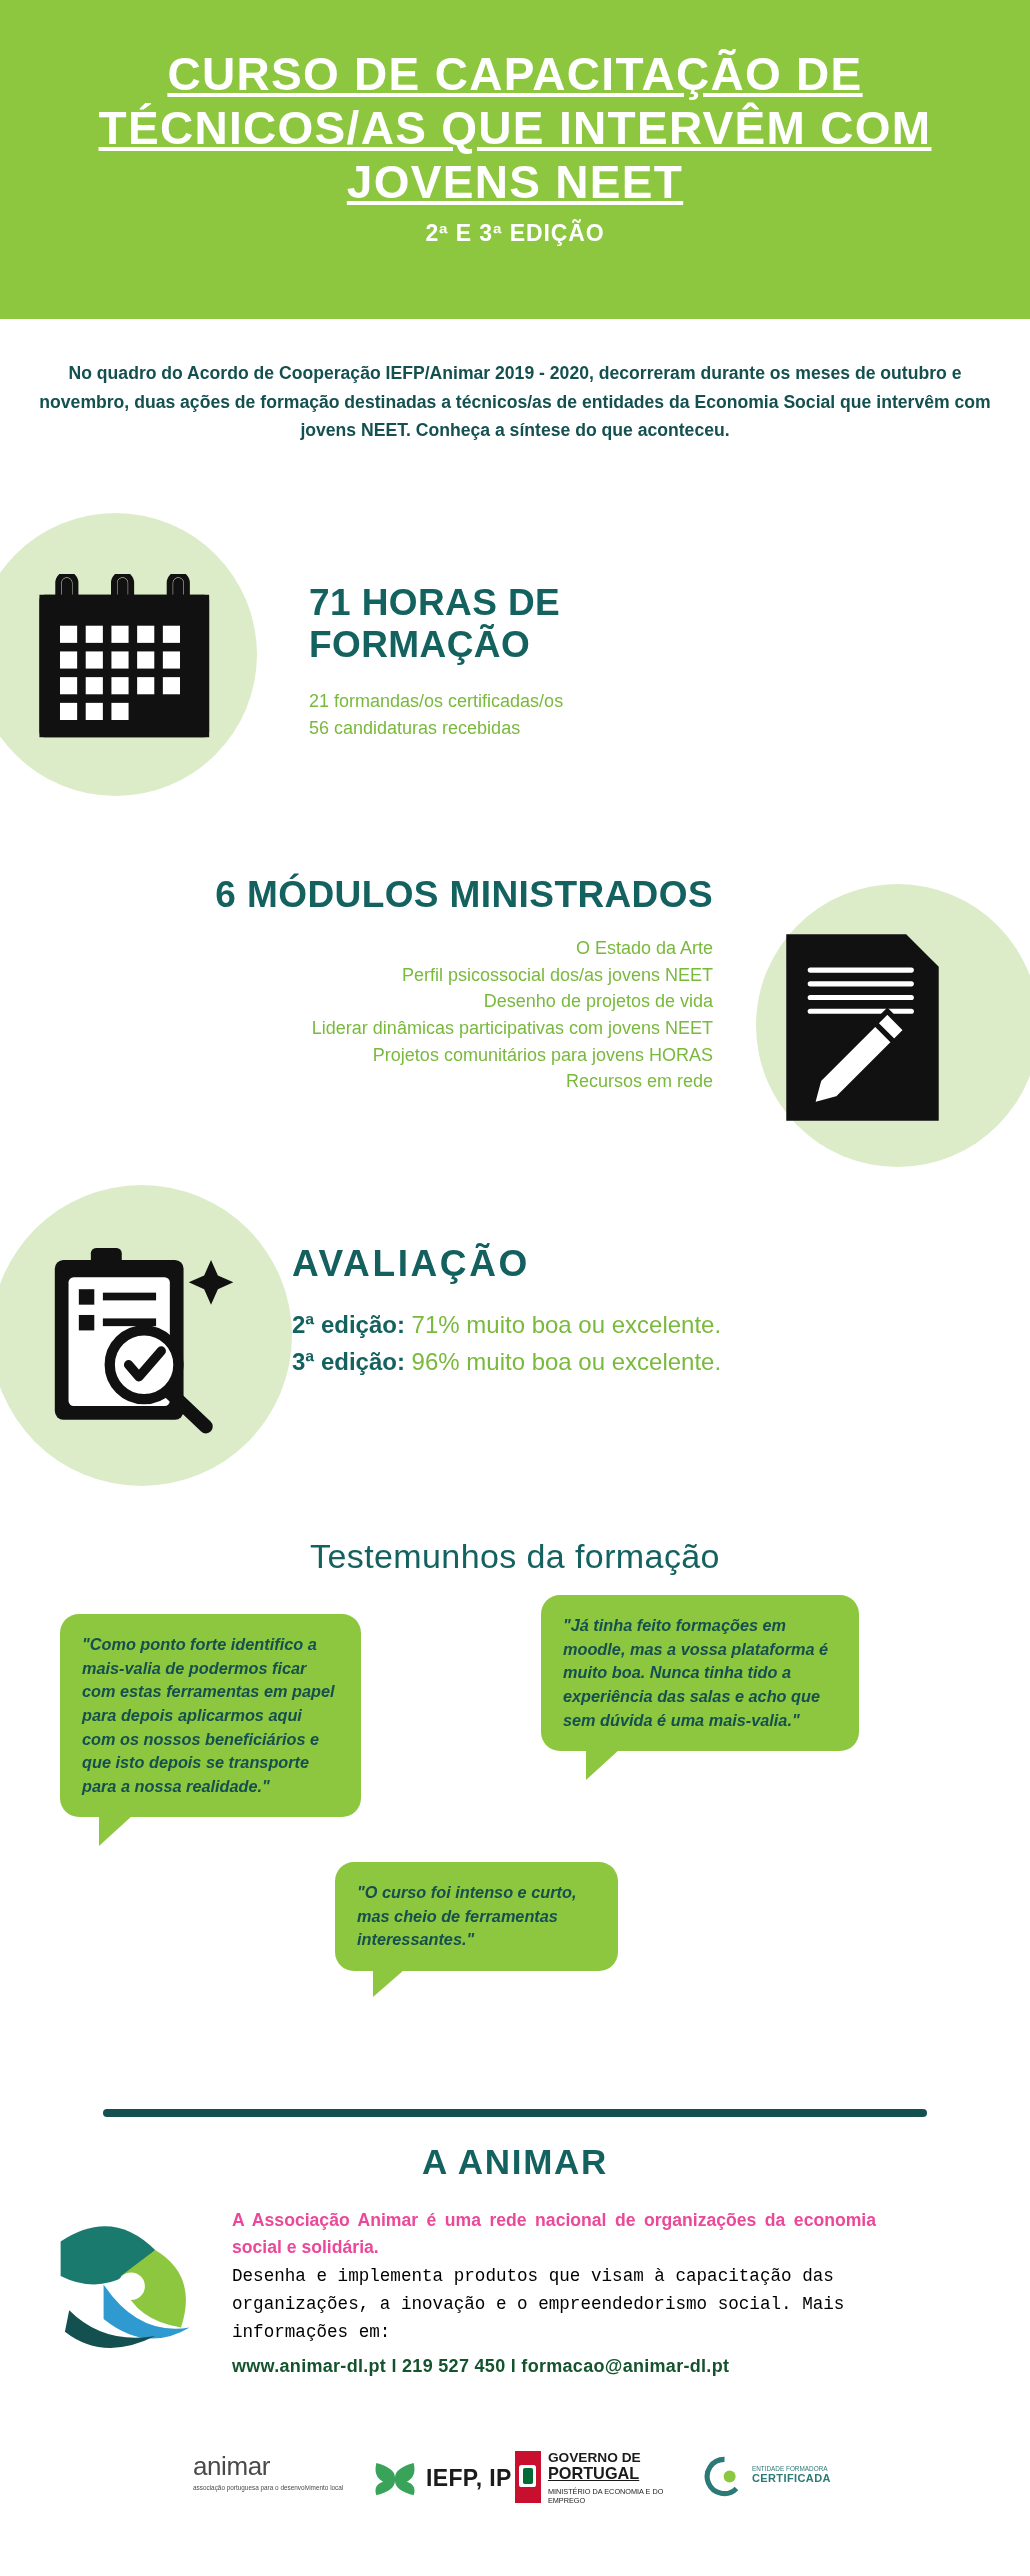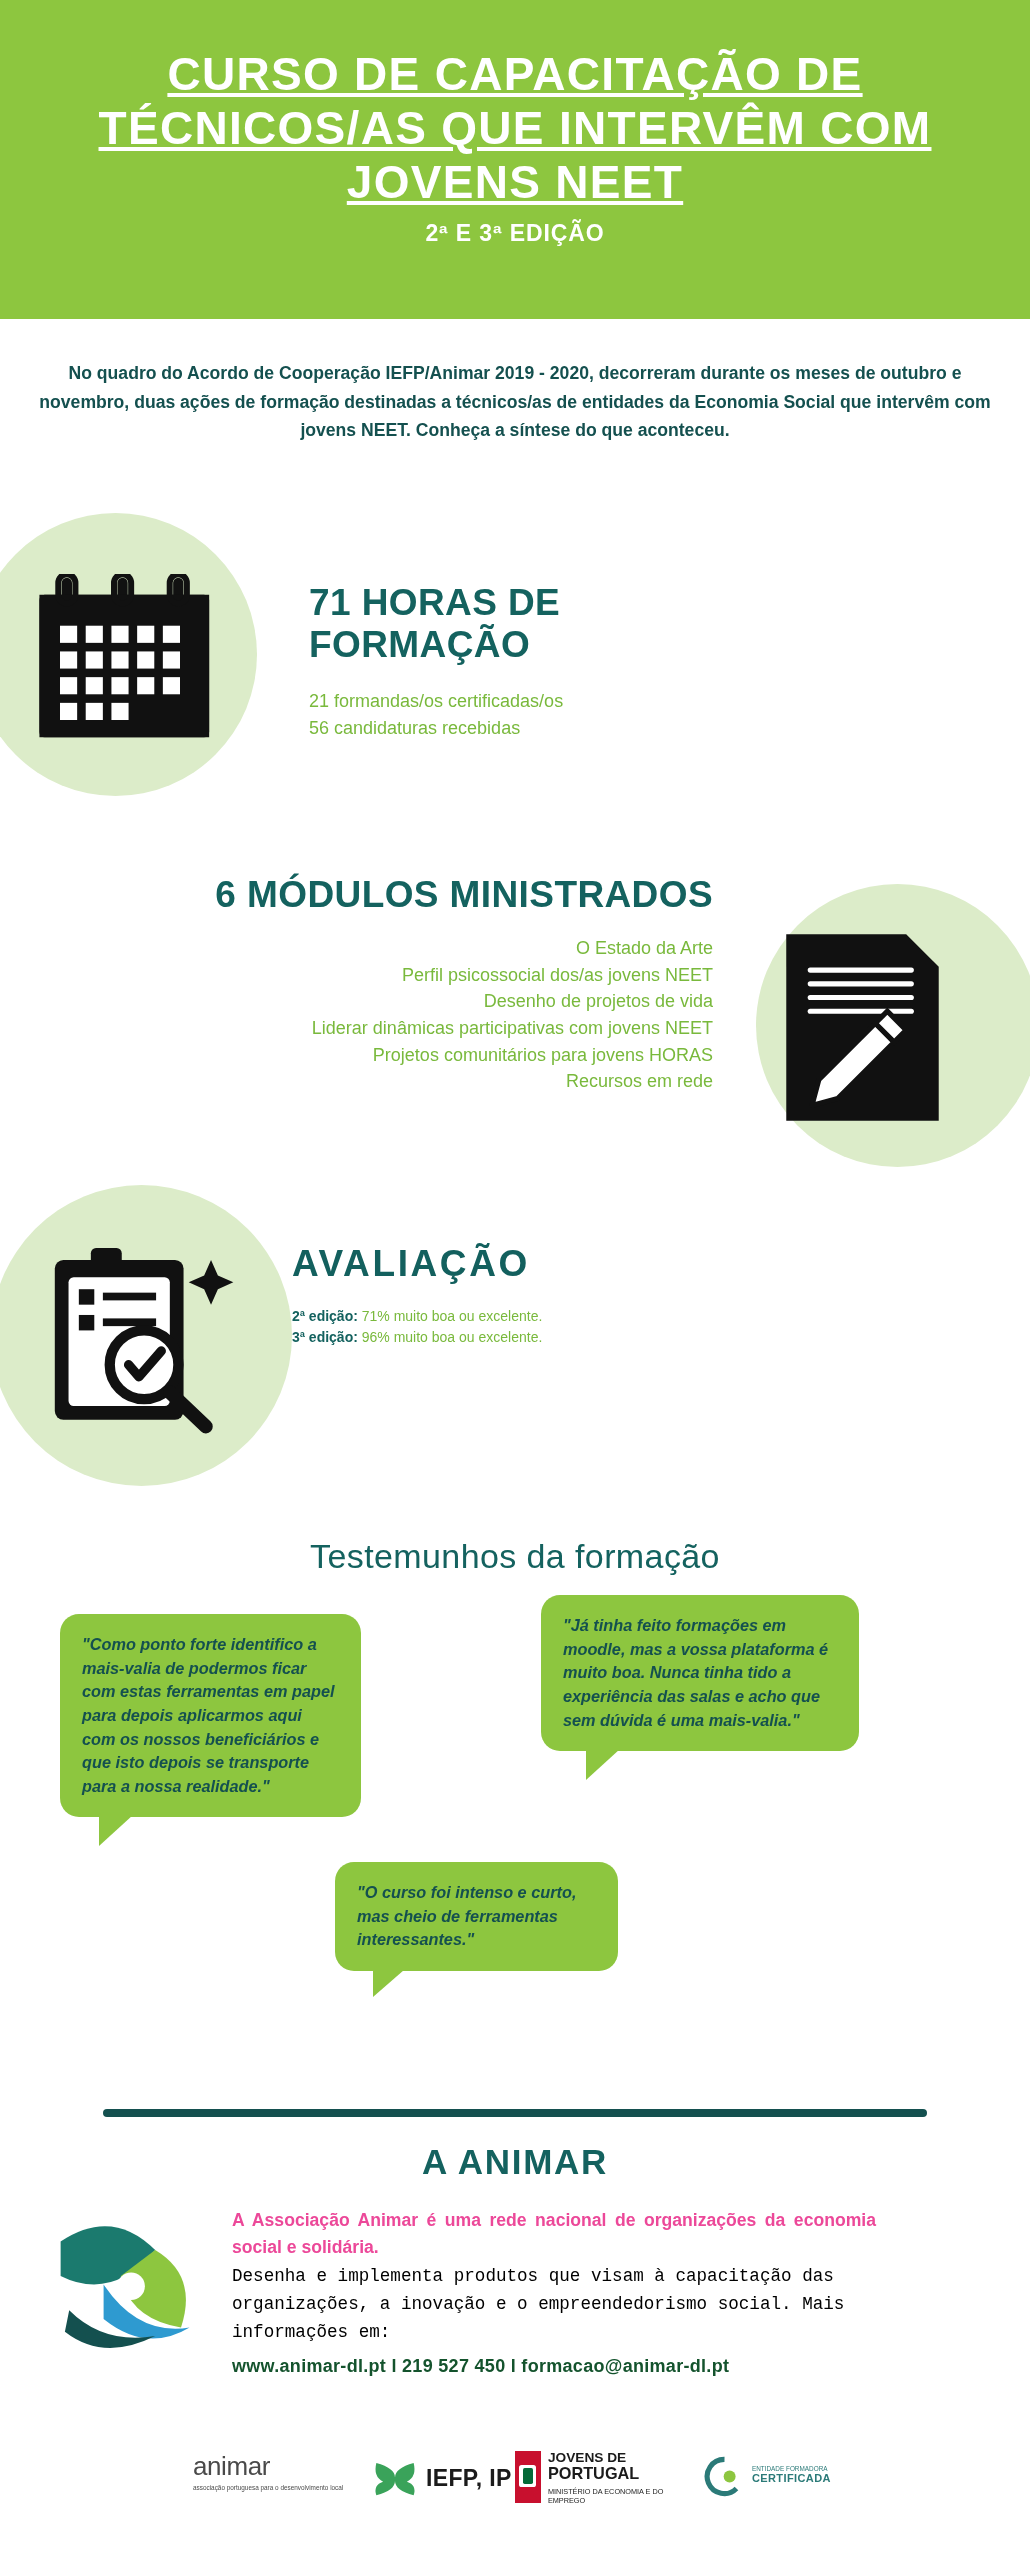--- a/index.html
+++ b/index.html
@@ -129,21 +129,21 @@
 
   #avaliacao-block {
     position: absolute;
     left: 292px; top: 1243px;
     width: 515px;
   }
   #avaliacao-block .sec-title { letter-spacing: 2.6px; }
   #avaliacao-list {
     margin-top: 20.6px;
     color: #79b93c;
-    font-size: 14px;
+    font-size: 24px;
     line-height: 1.55;
   }
   #avaliacao-list b { color: #14625f; }
 
   
   .testi-title {
     position: absolute;
     left: 0; top: 1537px;
     width: 1030px;
     text-align: center;
@@ -412,22 +412,22 @@
         <path d="M6 6 q22 6 22 17 q0 -11 22 -17 q4 16 -8 22 q12 4 8 16 q-22 -6 -22 -17 q0 11 -22 17 q-4 -12 8 -16 q-12 -6 -8 -22 z" fill="#3aa35a"></path>
       </svg>
       <div class="txt-iefp" style="padding-top:6.9px;">IEFP, IP</div>
     </div>
 
     <div class="logo-gov">
       <div style="float:left;width:26px;height:52px;background:#c8102e;margin-right:6.9px;position:relative;">
         <div style="position:absolute;left:4.3px;top:13.7px;width:17px;height:22px;background:#ffffff;border-radius:2.6px;"></div>
         <div style="position:absolute;left:7.7px;top:17px;width:10.3px;height:15.5px;background:#046a38;border-radius:1.7px;"></div>
       </div>
-      <div class="txt-gov-top">JOVENS DE</div>
-      <div class="txt-gov-top" style="font-size:16.3px;">PORTUGAL</div>
+      <div class="txt-gov-top">GOVERNO DE</div>
+      <div class="txt-gov-top" style="font-size:16.3px;text-decoration:underline;">PORTUGAL</div>
       <div class="txt-gov-sub">MINISTÉRIO DA ECONOMIA E DO EMPREGO</div>
     </div>
 
     <div class="logo-cert">
       <svg width="41" height="41" viewBox="0 0 48 48" style="float:left;margin-right:6.9px;" aria-hidden="true">
         <path d="M24 4 a20 20 0 1 0 14 34" fill="none" stroke="#2b7a78" stroke-width="6"></path>
         <circle cx="30" cy="24" r="7" fill="#8dc63f"></circle>
       </svg>
       <div class="txt-cert-1" style="padding-top:8.6px;">ENTIDADE FORMADORA</div>
       <div class="txt-cert-2">CERTIFICADA</div>

